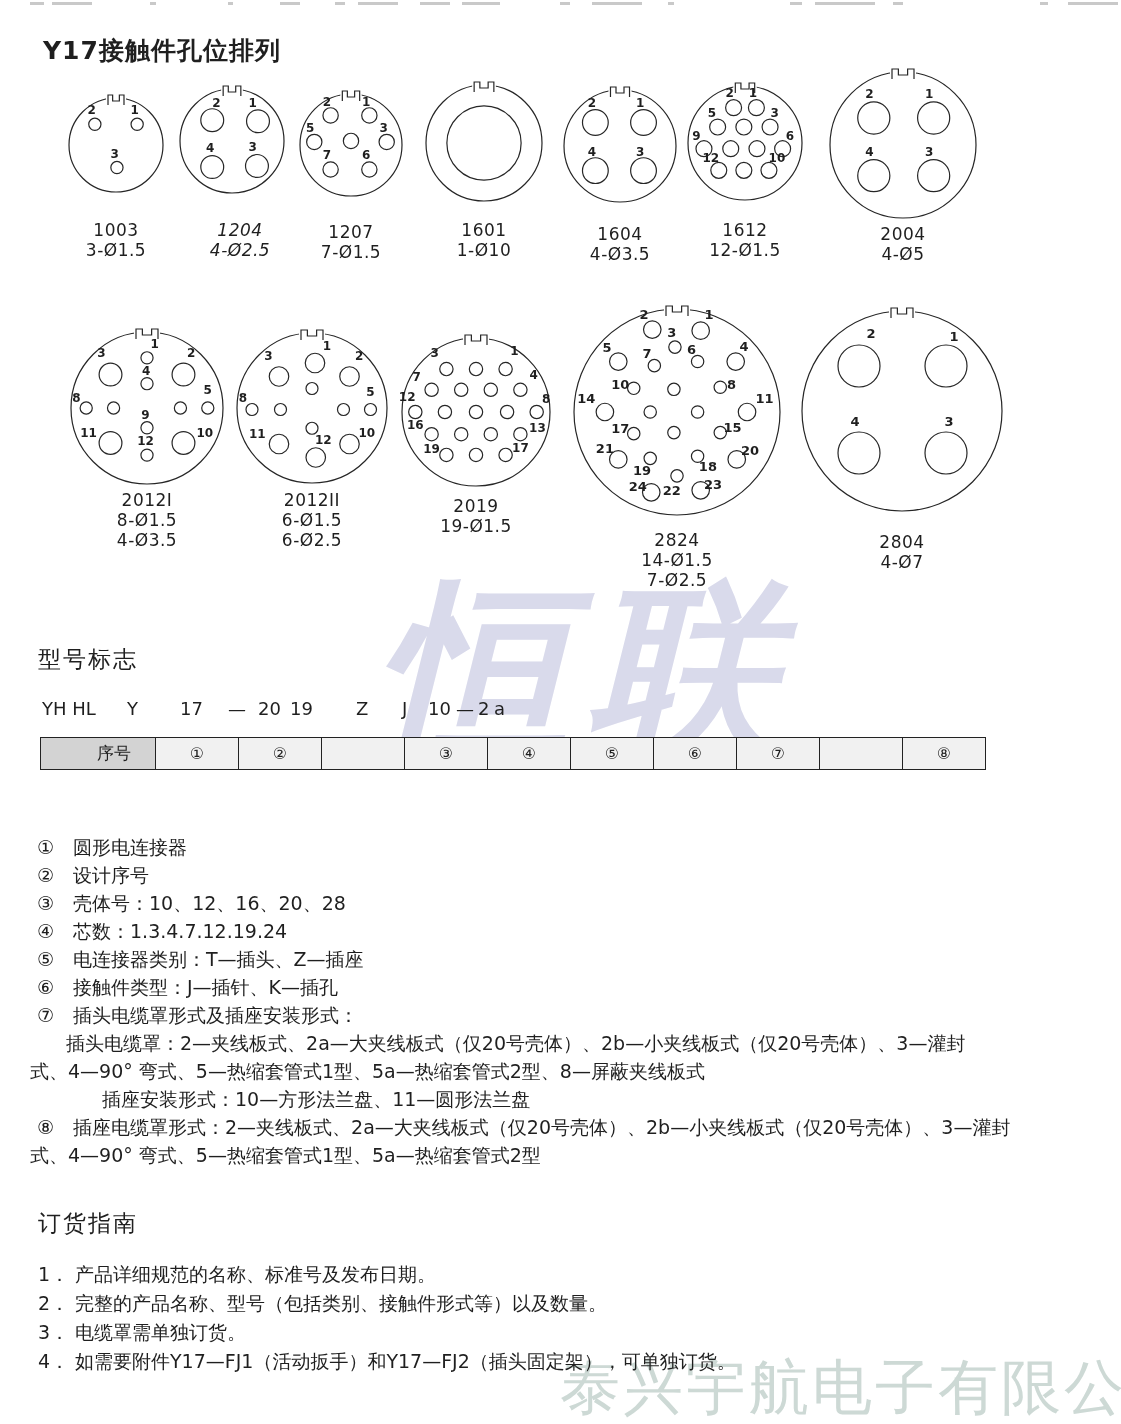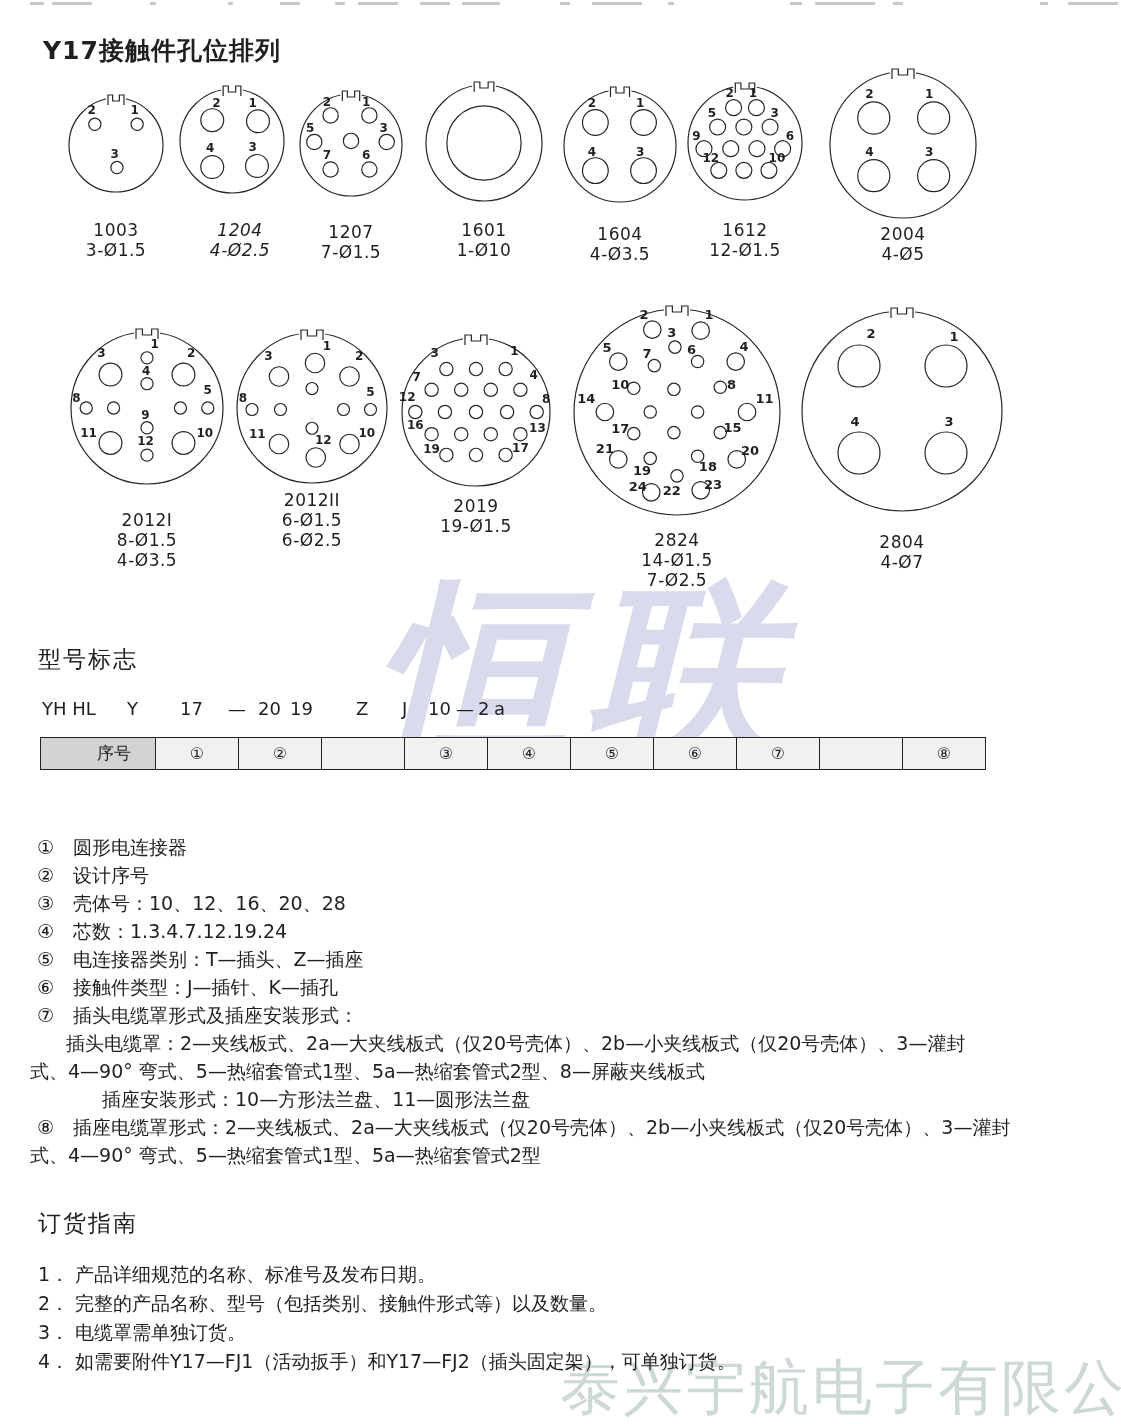--- a/index.html
+++ b/index.html
@@ -221,21 +221,21 @@
           <text x="150.8" y="71.76" text-anchor="middle" dominant-baseline="central" font-size="12" font-weight="bold" fill="#1f1f1f" font-family="&quot;DejaVu Sans&quot;, sans-serif">5</text>
           <circle cx="90" cy="109.76" r="6.08" fill="none" stroke="#262626" stroke-width="1.2"></circle>
           <text x="88.48" y="96.84" text-anchor="middle" dominant-baseline="central" font-size="12" font-weight="bold" fill="#1f1f1f" font-family="&quot;DejaVu Sans&quot;, sans-serif">9</text>
           <circle cx="53.52" cy="124.96000000000001" r="11.4" fill="none" stroke="#262626" stroke-width="1.2"></circle>
           <text x="31.479999999999997" y="115.08" text-anchor="middle" dominant-baseline="central" font-size="12" font-weight="bold" fill="#1f1f1f" font-family="&quot;DejaVu Sans&quot;, sans-serif">11</text>
           <circle cx="126.47999999999999" cy="124.96000000000001" r="11.4" fill="none" stroke="#262626" stroke-width="1.2"></circle>
           <text x="147.76" y="115.08" text-anchor="middle" dominant-baseline="central" font-size="12" font-weight="bold" fill="#1f1f1f" font-family="&quot;DejaVu Sans&quot;, sans-serif">10</text>
           <circle cx="90" cy="137.12" r="6.08" fill="none" stroke="#262626" stroke-width="1.2"></circle>
           <text x="88.48" y="123.44" text-anchor="middle" dominant-baseline="central" font-size="12" font-weight="bold" fill="#1f1f1f" font-family="&quot;DejaVu Sans&quot;, sans-serif">12</text>
         </svg>
-        <div class="conn-caption" style="left: 67px; top: 490px; margin-top: 20px;">
+        <div class="conn-caption" style="left: 67px; top: 490px;">
           <div>2012I</div>
           <div>8-Ø1.5</div>
           <div>4-Ø3.5</div>
         </div>
         <svg width="178" height="178" class="conn" style="left: 223px; top: 319px;">
           <circle cx="89" cy="89" r="75" fill="none" stroke="#262626" stroke-width="1.2"></circle>
           <rect x="76" y="10" width="26" height="9" fill="#fff" stroke="none"></rect>
           <path d="M 78 21 L 78 11 L 84.38 11 L 84.38 17 L 93.62 17 L 93.62 11 L 100 11 L 100 21" fill="none" stroke="#262626" stroke-width="1.2"></path>
           <circle cx="92" cy="44" r="9.75" fill="none" stroke="#262626" stroke-width="1.2"></circle>
           <text x="104" y="26.75" text-anchor="middle" dominant-baseline="central" font-size="12" font-weight="bold" fill="#1f1f1f" font-family="&quot;DejaVu Sans&quot;, sans-serif">1</text>

